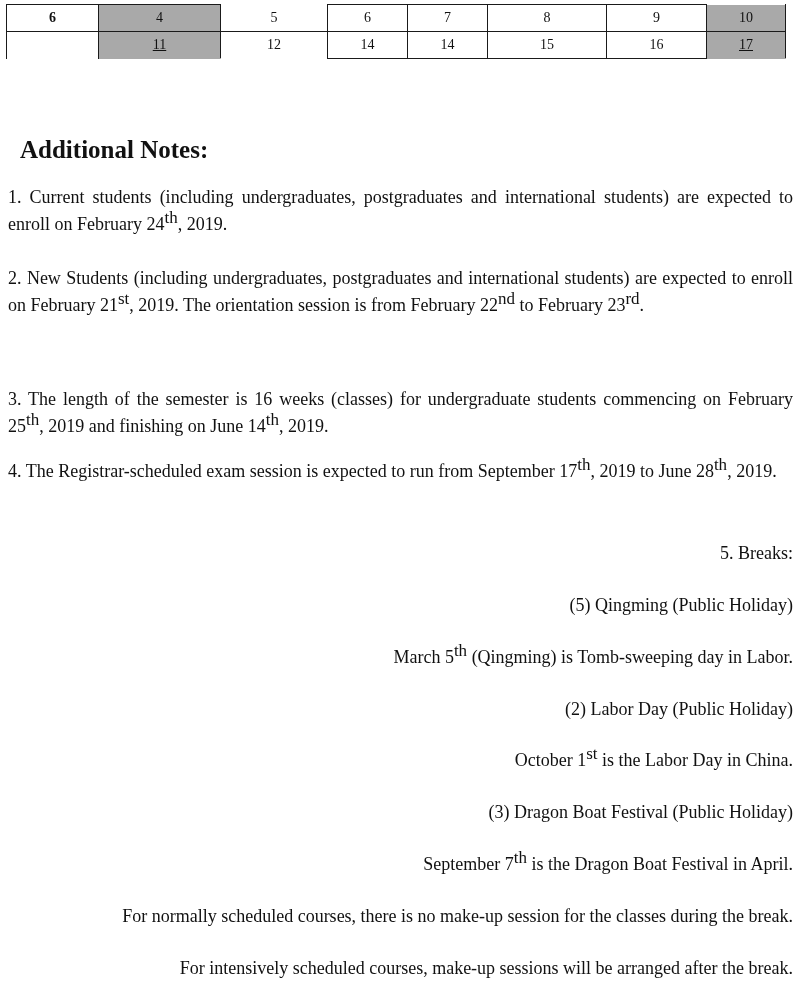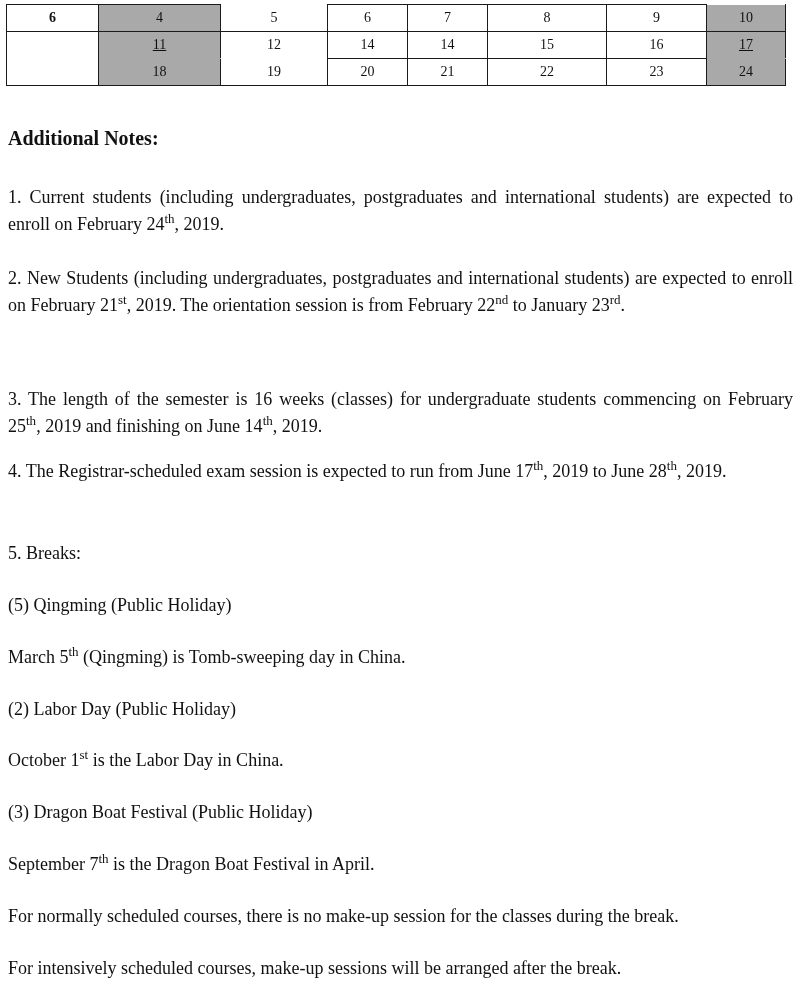--- a/index.html
+++ b/index.html
@@ -38,37 +38,37 @@
   .cal td.notop { border-top-color: transparent; }
   .cal td.shade.nobtm { border-bottom: 1.5px solid #a9a9a9; text-decoration: underline; }
   .cal td.shade.notop { border-top: 1.5px solid #a9a9a9; }
   .cal tr.first td.notopborder { border-top-color: transparent; }
 
   
   .notes-title {
     position: absolute;
     left: 8px;
     top: 122px;
-    margin: 0;
-    font-size: 20px;
+    margin: 12px;
+    font-size: 25px;
     font-weight: bold;
     line-height: 32px;
   }
   .para {
     position: absolute;
     left: 8px;
     width: 785px;
     margin: 0;
     font-size: 18px;
     line-height: 27px;
     text-align: justify;
   }
-  .para.nojustify { text-align: left; }
+  .para.nojustify { text-align: right; }
   sup {
-    font-size: 13px;
+    font-size: 17px;
     line-height: 0;
     vertical-align: 7px;
   }
 </style>
 </head>
 <body>
 
 <table class="cal">
   <colgroup>
     <col style="width:92px">
@@ -94,47 +94,37 @@
     <tr>
       <td class="nobtm"></td>
       <td class="shade nobtm">11</td>
       <td class="nobtm">12</td>
       <td>14</td>
       <td>14</td>
       <td>15</td>
       <td>16</td>
       <td class="shade nobtm">17</td>
     </tr>
-    <tr>
-      <td class="notop"></td>
-      <td class="shade notop">18</td>
-      <td class="notop">19</td>
-      <td>20</td>
-      <td>21</td>
-      <td>22</td>
-      <td>23</td>
-      <td class="shade notop">24</td>
-    </tr>
   </tbody>
 </table>
 
 <h2 class="notes-title">Additional Notes:</h2>
 
 <p class="para" style="top:184px"><span>1. Current students (including undergraduates, postgraduates and international students) are expected to enroll on February 24</span><sup>th</sup><span>, 2019.</span></p>
 
-<p class="para" style="top:265px"><span>2. New Students (including undergraduates, postgraduates and international students) are expected to enroll on February 21</span><sup>st</sup><span>, 2019. The orientation session is from February 22</span><sup>nd</sup><span> to January 23</span><sup>rd</sup><span>.</span></p>
+<p class="para" style="top:265px"><span>2. New Students (including undergraduates, postgraduates and international students) are expected to enroll on February 21</span><sup>st</sup><span>, 2019. The orientation session is from February 22</span><sup>nd</sup><span> to February 23</span><sup>rd</sup><span>.</span></p>
 
 <p class="para" style="top:386px"><span>3. The length of the semester is 16 weeks (classes) for undergraduate students commencing on February 25</span><sup>th</sup><span>, 2019 and finishing on June 14</span><sup>th</sup><span>, 2019.</span></p>
 
-<p class="para" style="top:458px"><span>4. The Registrar-scheduled exam session is expected to run from June 17</span><sup>th</sup><span>, 2019 to June 28</span><sup>th</sup><span>, 2019.</span></p>
+<p class="para" style="top:458px"><span>4. The Registrar-scheduled exam session is expected to run from September 17</span><sup>th</sup><span>, 2019 to June 28</span><sup>th</sup><span>, 2019.</span></p>
 
 <p class="para nojustify" style="top:540px"><span>5. Breaks:</span></p>
 
 <p class="para nojustify" style="top:592px">(5) Qingming (Public Holiday)</p>
-<p class="para nojustify" style="top:644px"><span>March 5</span><sup>th</sup><span> (Qingming) is Tomb-sweeping day in China.</span></p>
+<p class="para nojustify" style="top:644px"><span>March 5</span><sup>th</sup><span> (Qingming) is Tomb-sweeping day in Labor.</span></p>
 
 <p class="para nojustify" style="top:696px">(2) Labor Day (Public Holiday)</p>
 <p class="para nojustify" style="top:747px"><span>October 1</span><sup>st</sup><span> is the Labor Day in China.</span></p>
 
 <p class="para nojustify" style="top:799px">(3) Dragon Boat Festival (Public Holiday)</p>
 <p class="para nojustify" style="top:851px"><span>September 7</span><sup>th</sup><span> is the Dragon Boat Festival in April.</span></p>
 
 <p class="para nojustify" style="top:903px">For normally scheduled courses, there is no make-up session for the classes during the break.</p>
 <p class="para nojustify" style="top:955px">For intensively scheduled courses, make-up sessions will be arranged after the break.</p>
 

